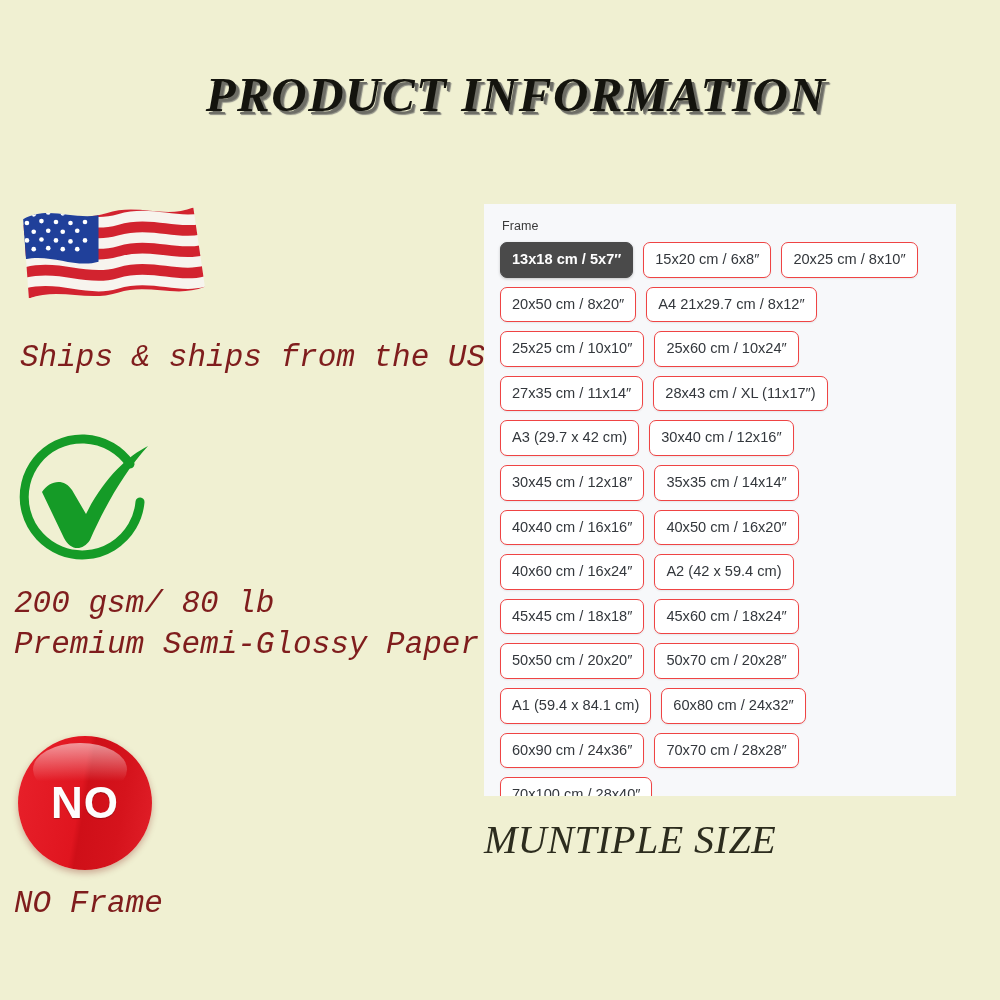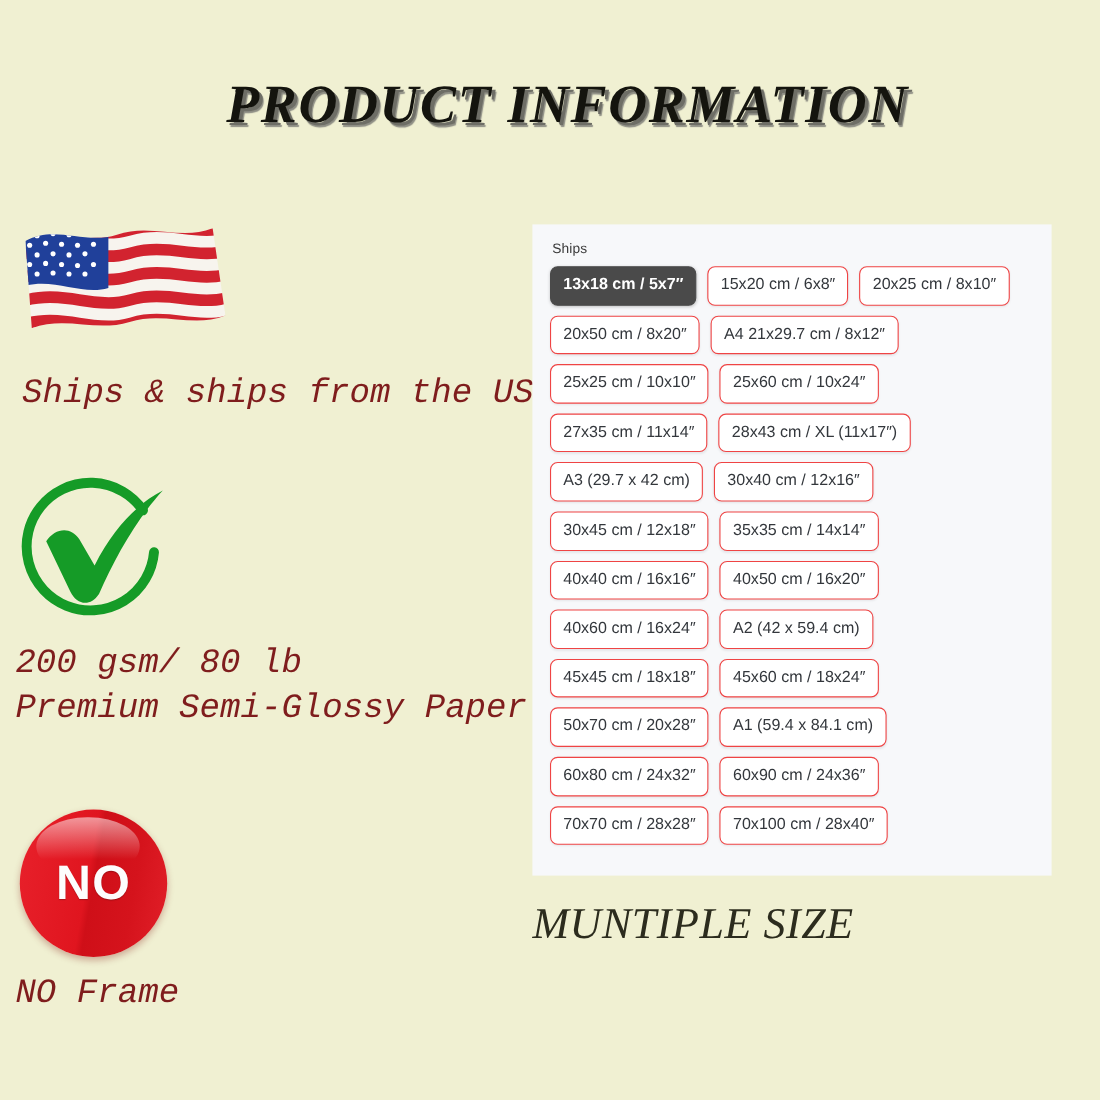--- a/index.html
+++ b/index.html
@@ -265,41 +265,42 @@
       <div class="no-badge">
         <span class="no-badge-text">NO</span>
       </div>
     </div>
     <div class="caption caption-noframe">NO Frame</div>
   </div>
 
 </div>
 
 <div class="sizes-panel">
-  <div class="sizes-label">Ships</div>
+  <div class="sizes-label">Frame</div>
   <div class="chips">
       <div class="chip selected">13x18 cm / 5x7″</div>
       <div class="chip">15x20 cm / 6x8″</div>
       <div class="chip">20x25 cm / 8x10″</div>
       <div class="chip">20x50 cm / 8x20″</div>
       <div class="chip">A4 21x29.7 cm / 8x12″</div>
       <div class="chip">25x25 cm / 10x10″</div>
       <div class="chip">25x60 cm / 10x24″</div>
       <div class="chip">27x35 cm / 11x14″</div>
       <div class="chip">28x43 cm / XL (11x17″)</div>
       <div class="chip">A3 (29.7 x 42 cm)</div>
       <div class="chip">30x40 cm / 12x16″</div>
       <div class="chip">30x45 cm / 12x18″</div>
       <div class="chip">35x35 cm / 14x14″</div>
       <div class="chip">40x40 cm / 16x16″</div>
       <div class="chip">40x50 cm / 16x20″</div>
       <div class="chip">40x60 cm / 16x24″</div>
       <div class="chip">A2 (42 x 59.4 cm)</div>
       <div class="chip">45x45 cm / 18x18″</div>
       <div class="chip">45x60 cm / 18x24″</div>
+      <div class="chip">50x50 cm / 20x20″</div>
       <div class="chip">50x70 cm / 20x28″</div>
       <div class="chip">A1 (59.4 x 84.1 cm)</div>
       <div class="chip">60x80 cm / 24x32″</div>
       <div class="chip">60x90 cm / 24x36″</div>
       <div class="chip">70x70 cm / 28x28″</div>
       <div class="chip">70x100 cm / 28x40″</div>
     </div>
 </div>
 
 <div class="multi-size">MUNTIPLE SIZE</div>

